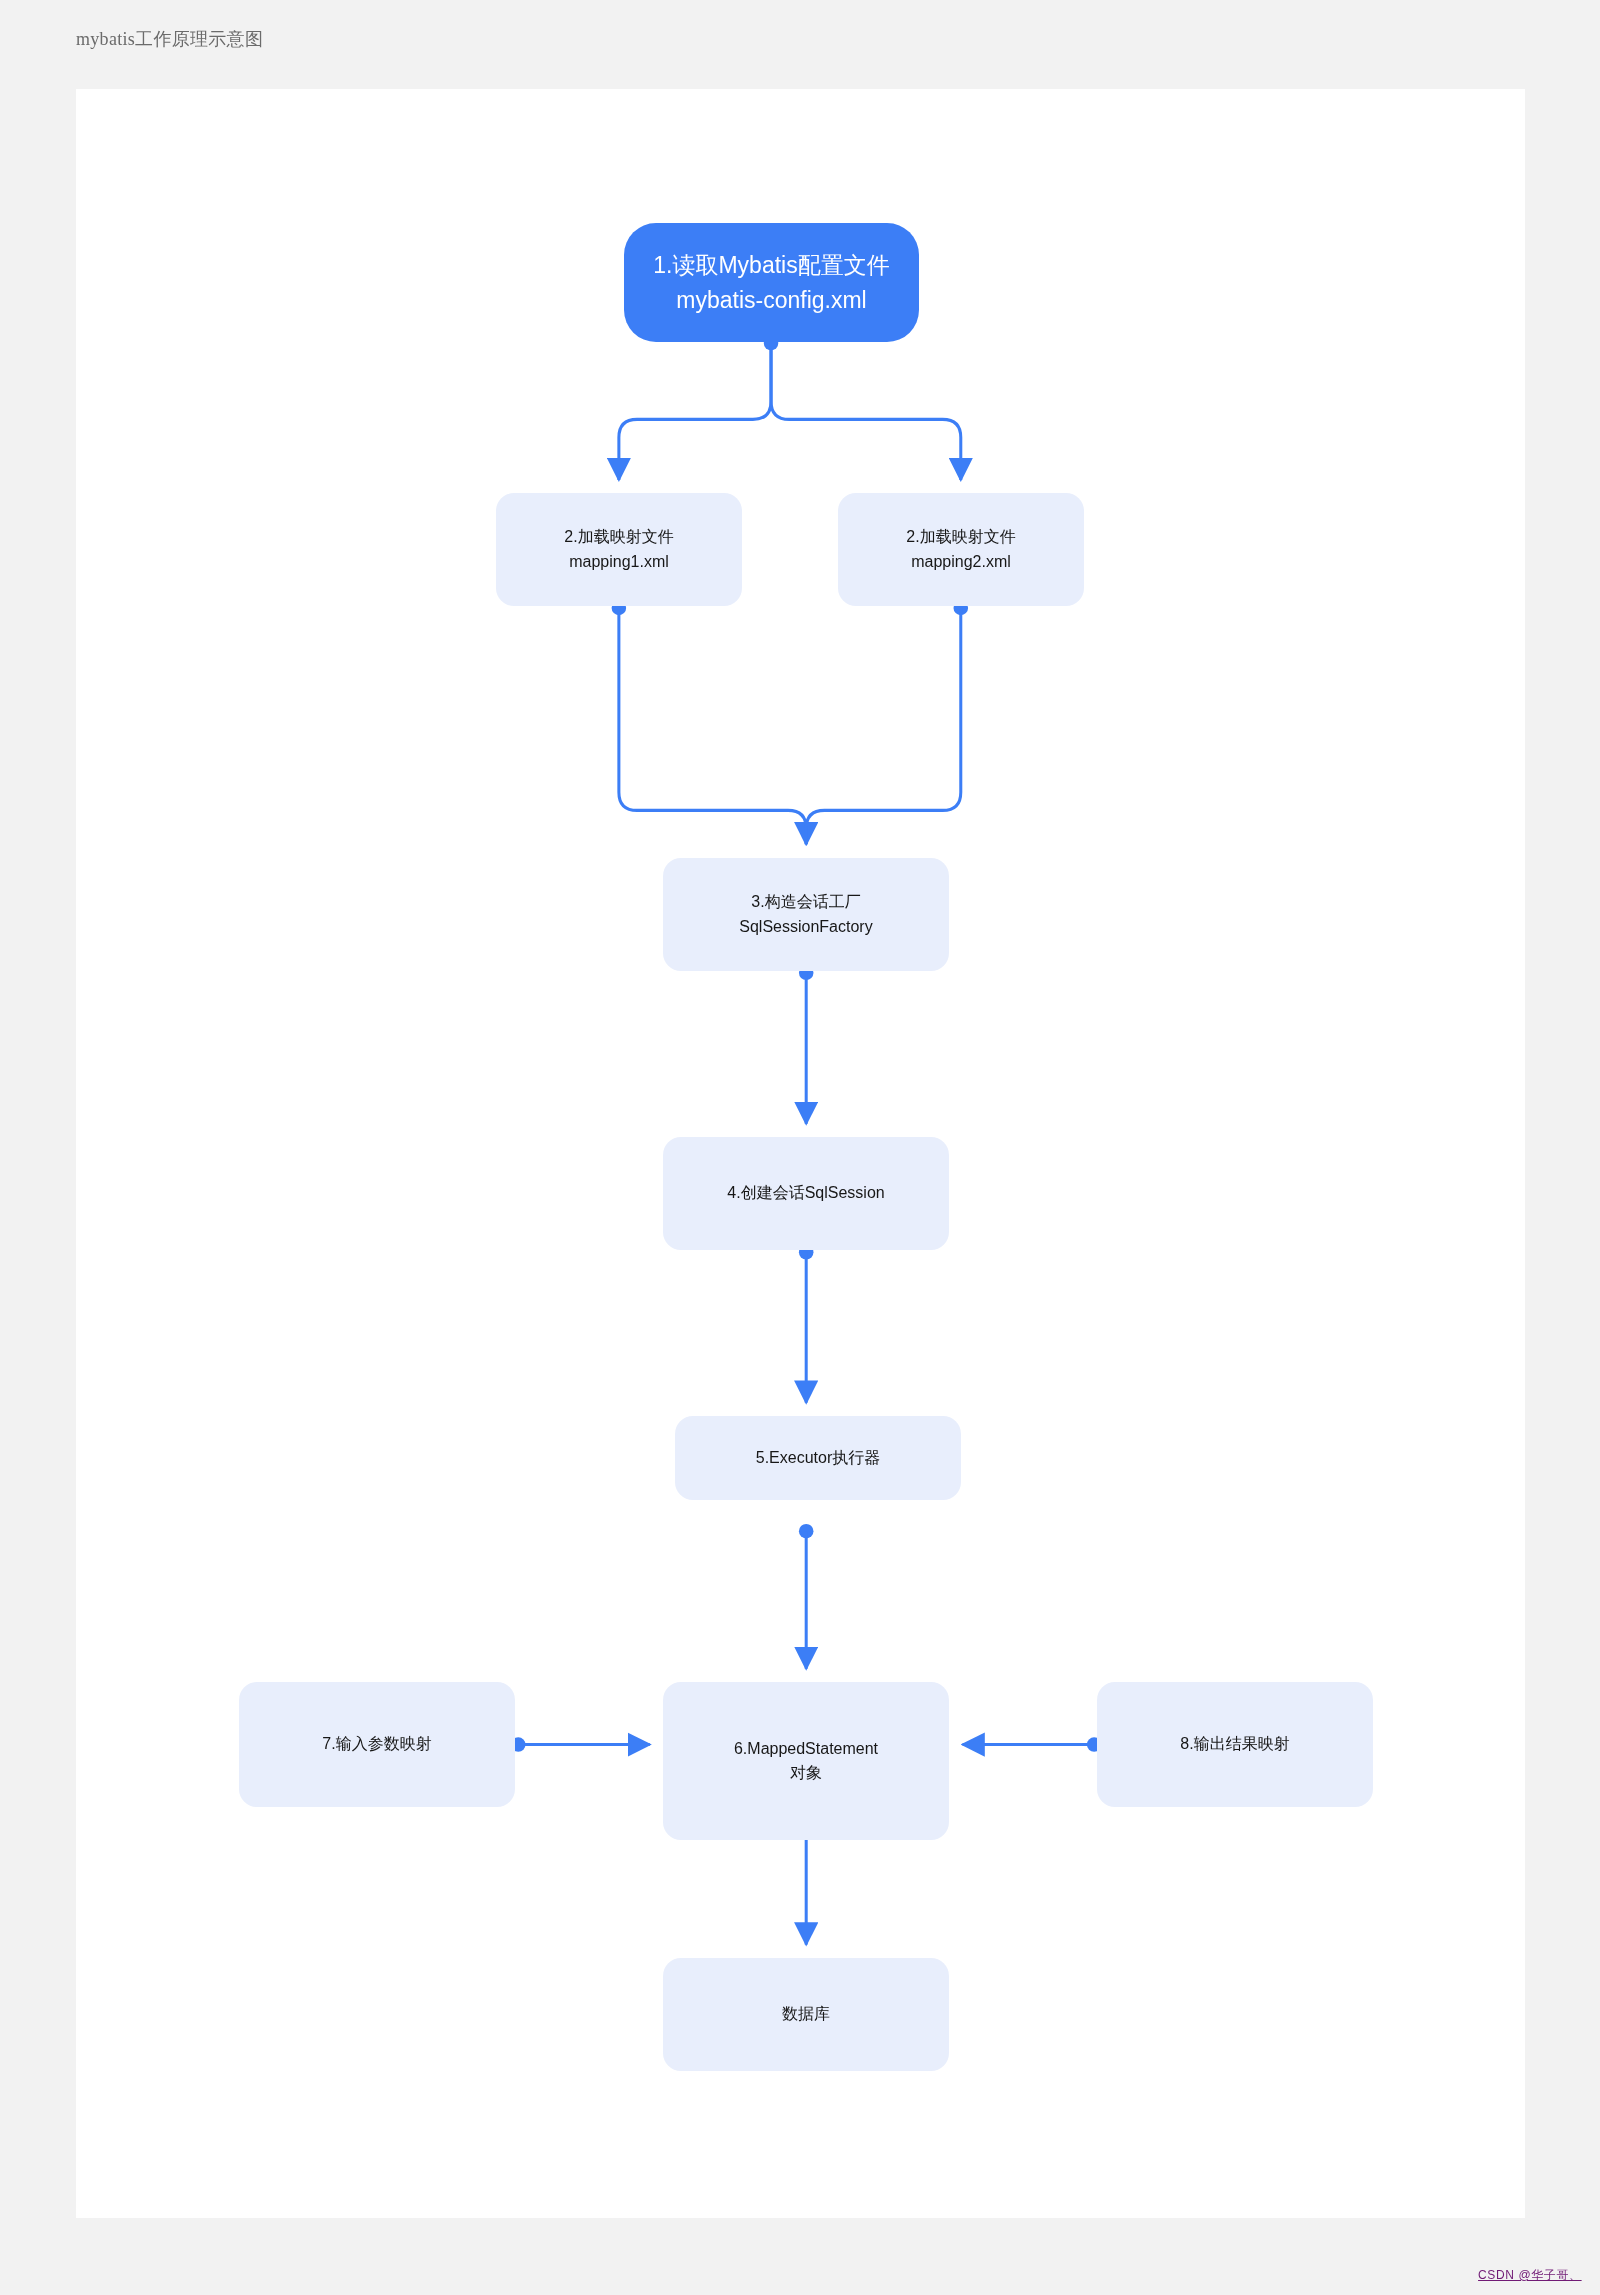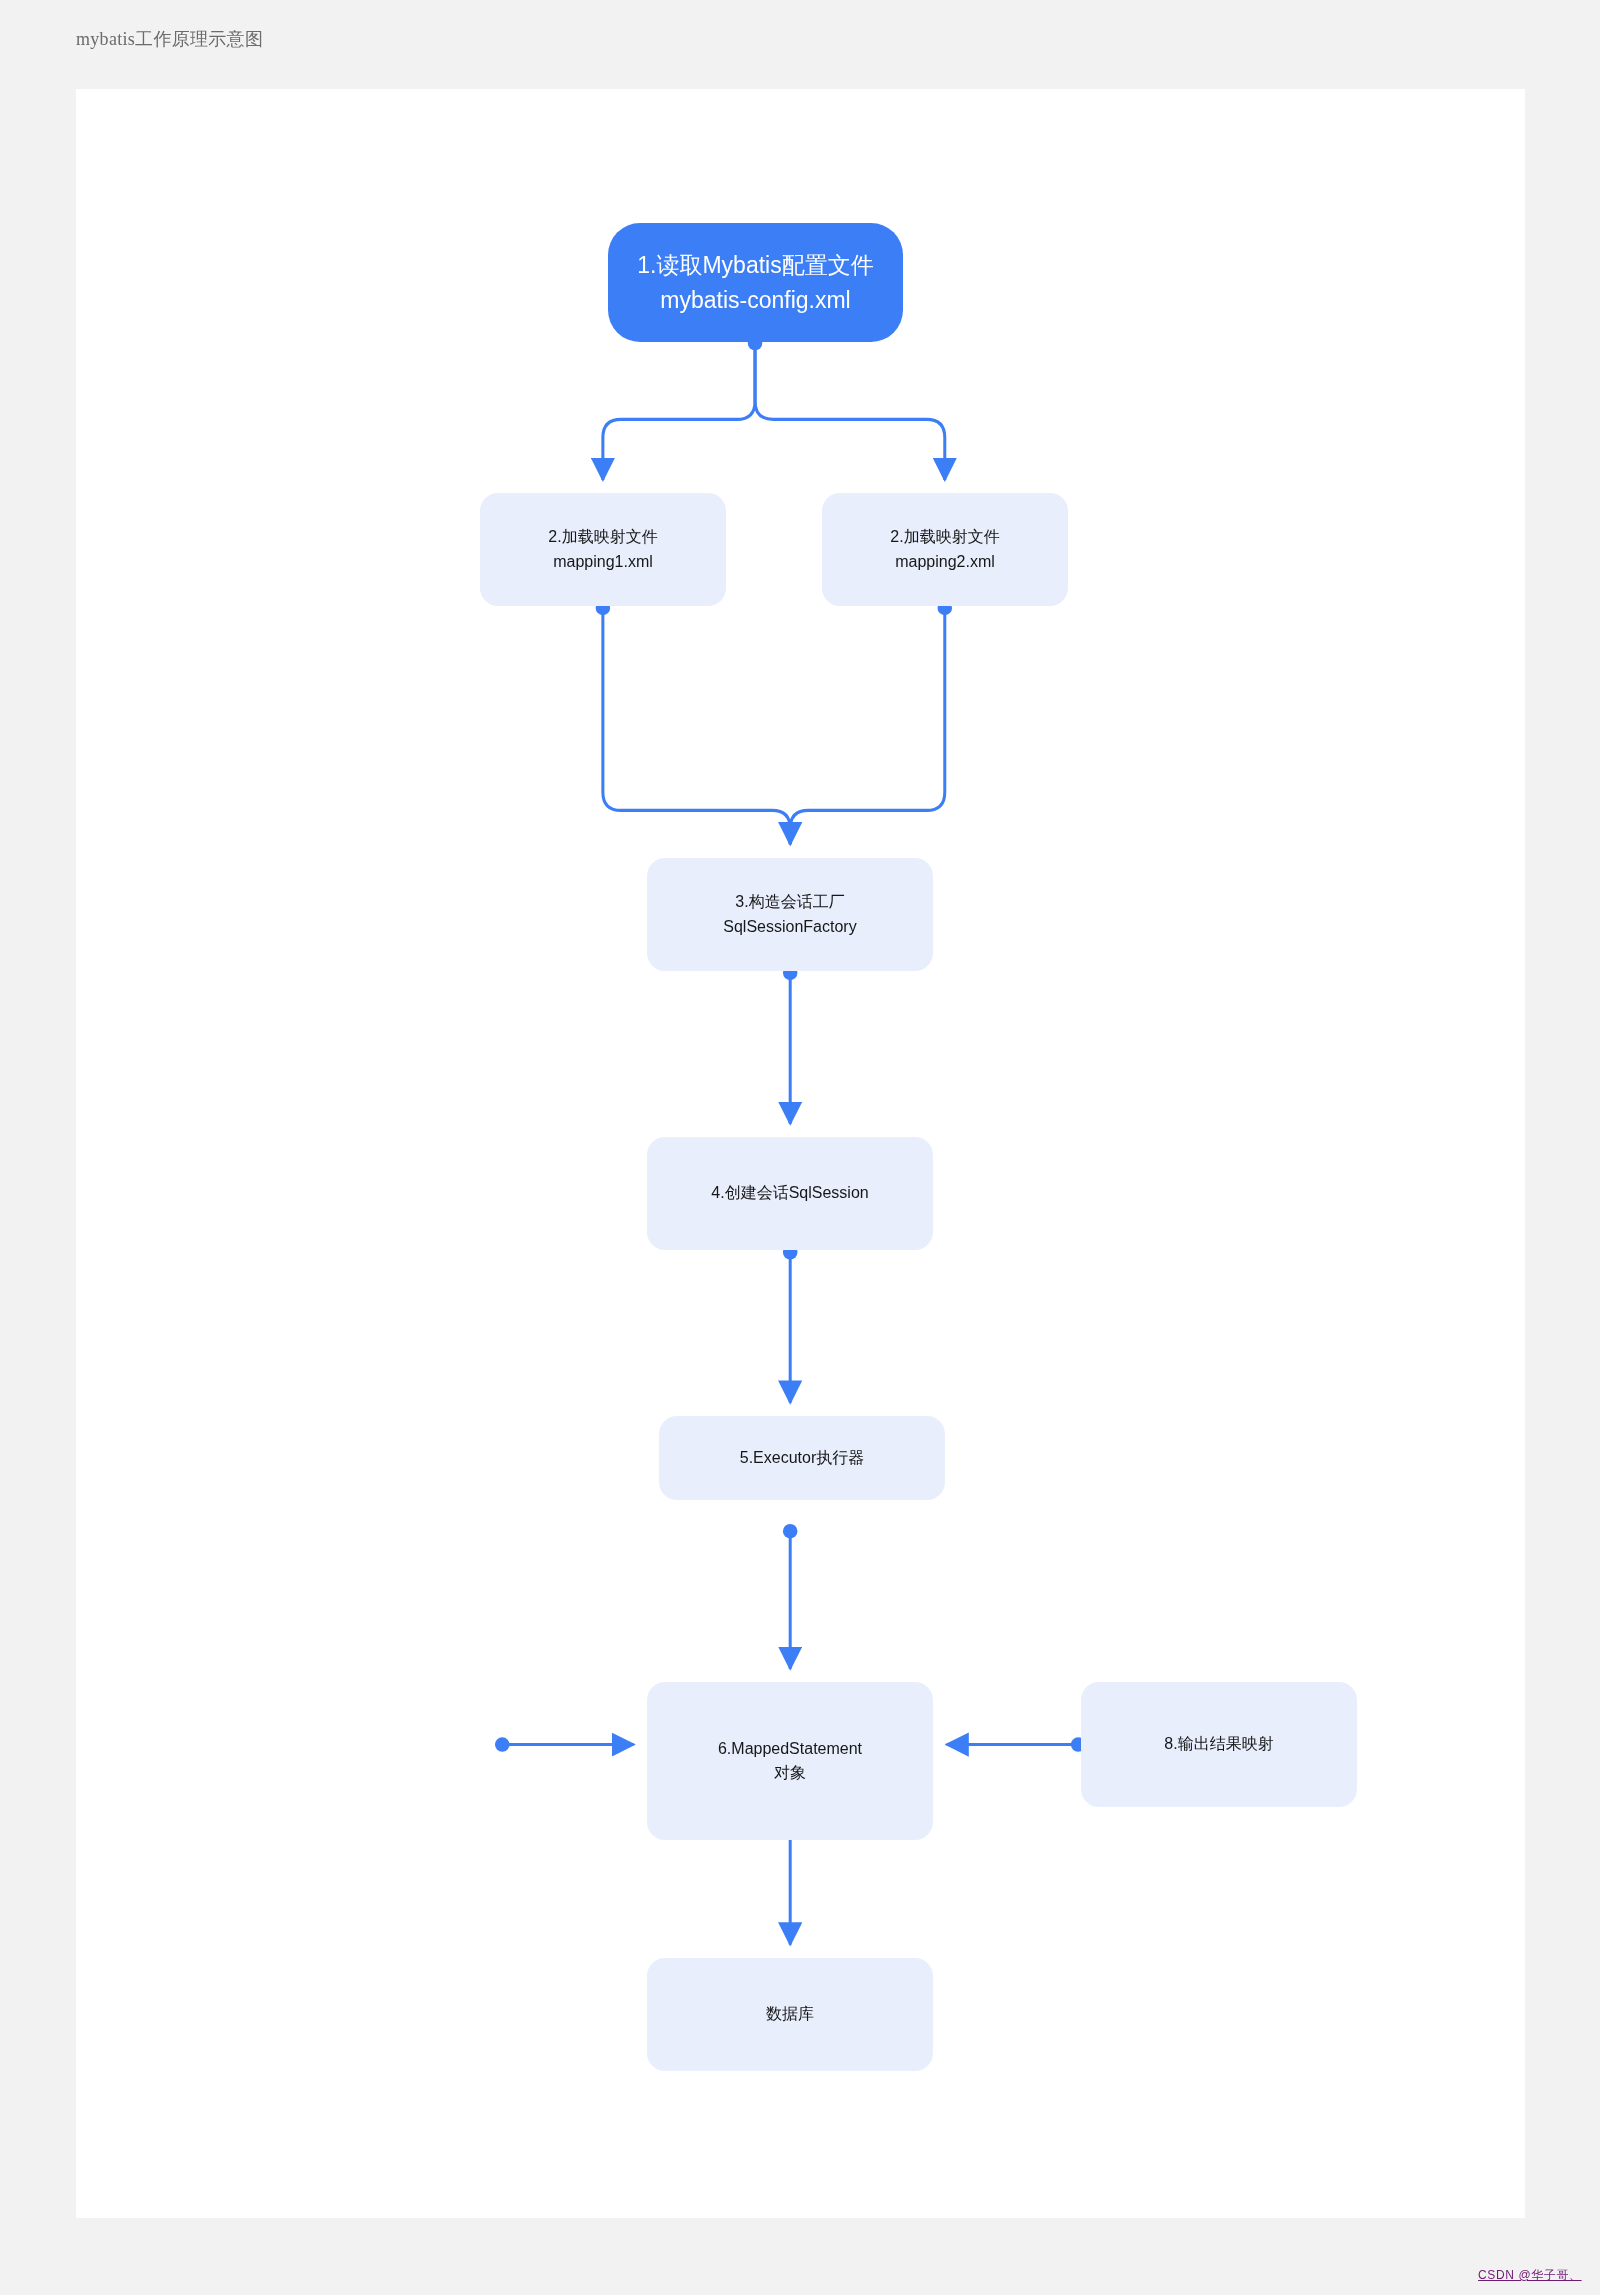--- a/index.html
+++ b/index.html
@@ -30,21 +30,21 @@
     position: absolute;
     left: 76px;
     top: 89px;
     width: 1449px;
     height: 2129px;
     background: #ffffff;
   }
 
   #diagram-canvas {
     position: absolute;
-    left: 0;
+    left: 16px;
     top: 0;
     width: 1449px;
     height: 2129px;
   }
 
   #edge-layer {
     position: absolute;
     left: 0;
     top: 0;
     width: 1449px;
@@ -181,20 +181,23 @@
     </div>
 
     <div class="node" style="left:571px; top:1048px; width:286px; height:113px;">
       <span class="line">4.创建会话SqlSession</span>
     </div>
 
     <div class="node" style="left:571px; top:1327px; width:286px; height:84px;margin-left:12px;">
       <span class="line">5.Executor执行器</span>
     </div>
 
+    <div class="node" style="left:147px; top:1593px; width:276px; height:125px;">
+      <span class="line">7.输入参数映射</span>
+    </div>
 
     <div class="node" style="left:571px; top:1593px; width:286px; height:158px;">
       <span class="line">6.MappedStatement</span>
       <span class="line">对象</span>
     </div>
 
     <div class="node" style="left:1005px; top:1593px; width:276px; height:125px;">
       <span class="line">8.输出结果映射</span>
     </div>
 

